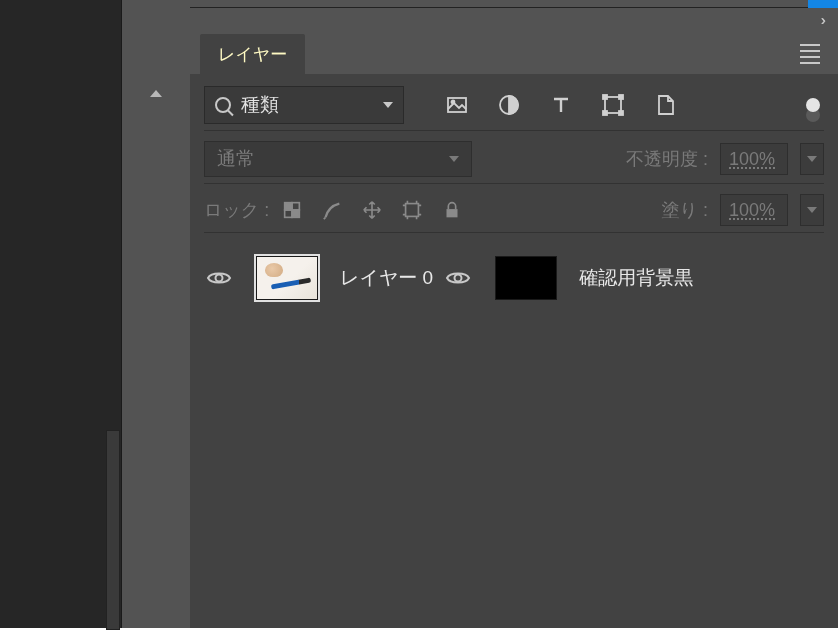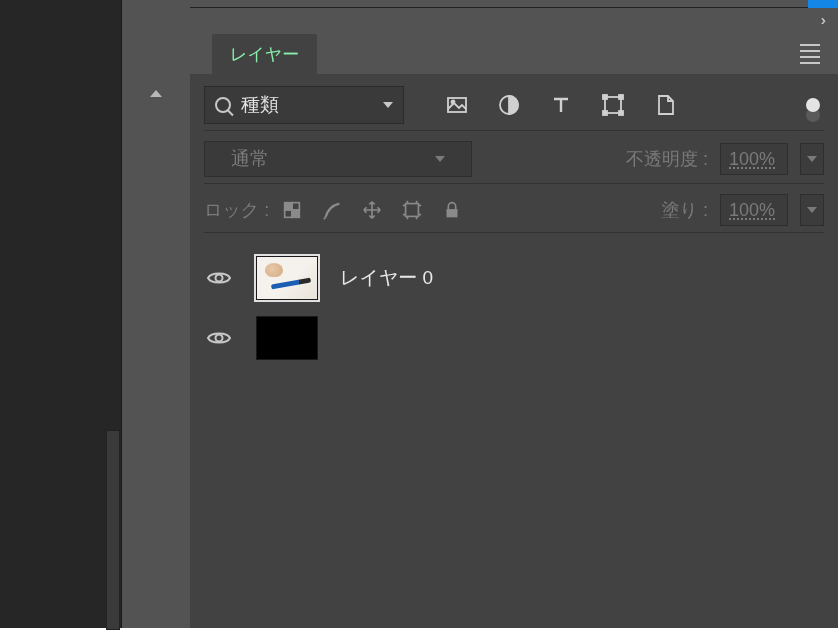--- a/index.html
+++ b/index.html
@@ -84,25 +84,25 @@
       top: -6px;
       right: 16px;
       color: #c8c8c8;
       font-size: 14px;
       letter-spacing: -4px;
     }
     .tab {
       height: 40px;
       padding: 5px 18px;
       background: #424242;
-      color: #86efac;
+      color: #fef9c3;
       display: flex;
       align-items: center;
       font-size: 17px;
-      margin-left: 22px;
+      margin-left: 10px;
       border-top-left-radius: 2px;
       border-top-right-radius: 2px;
     }
     .panel-menu {
       position: absolute;
       right: 18px;
       bottom: 10px;
       display: flex;
       flex-direction: column;
       gap: 4px;
@@ -185,21 +185,21 @@
       color: #8a8a8a;
       font-size: 18px;
     }
     .disabled-text { color: #7a7a7a; }
     .blend-box {
       background: #3a3a3a;
       border: 1px solid #2e2e2e;
       height: 36px;
       display: flex;
       align-items: center;
-      padding: 0 26px;
+      padding: 0 12px;
       width: 268px;
       color: #7a7a7a;
       font-size: 19px;
     }
     .blend-box .dd-caret { border-top-color:#7a7a7a; }
     .opacity-label { margin-left: auto; text-align: center; }
     .val-box {
       border: 1px solid #2e2e2e;
       height: 32px;
       padding: 8px 8px;
@@ -221,21 +221,21 @@
       justify-content: center;
       background: #3c3c3c;
     }
     .mini-drop .dd-caret{ border-top-color:#7a7a7a; margin:0;}
     .lock-icons { display:flex; gap:18px; align-items:center; }
     .licon { width:22px; height:22px; display:inline-flex; align-items:center; justify-content:center; }
     .licon svg { width:22px; height:22px; stroke:#8a8a8a; fill:none; stroke-width:1.8; }
     .layers {
       margin-top: 10px;
       display: flex;
-      flex-direction: column;
+      flex-direction: row;
       gap: 10px;
     }
     .layer {
       display: flex;
       align-items: center;
       gap: 22px;
       height: 50px;
     }
     .eye {
       width: 30px;
@@ -438,19 +438,20 @@
         <div class="layer">
           <span class="eye">
             <svg viewBox="0 0 26 18">
                 <path d="M2 9 C5 3 21 3 24 9 C21 15 5 15 2 9 Z"></path>
                 <circle cx="13" cy="9" r="3.5"></circle>
               </svg>
           </span>
           <div class="thumb">
             <div class="thumb-black"></div>
           </div>
+          <span class="layer-name">確認用背景黒</span>
         </div>
 
 
       </div>
     </div>
   </div>
 </div>
 
 </body></html>

